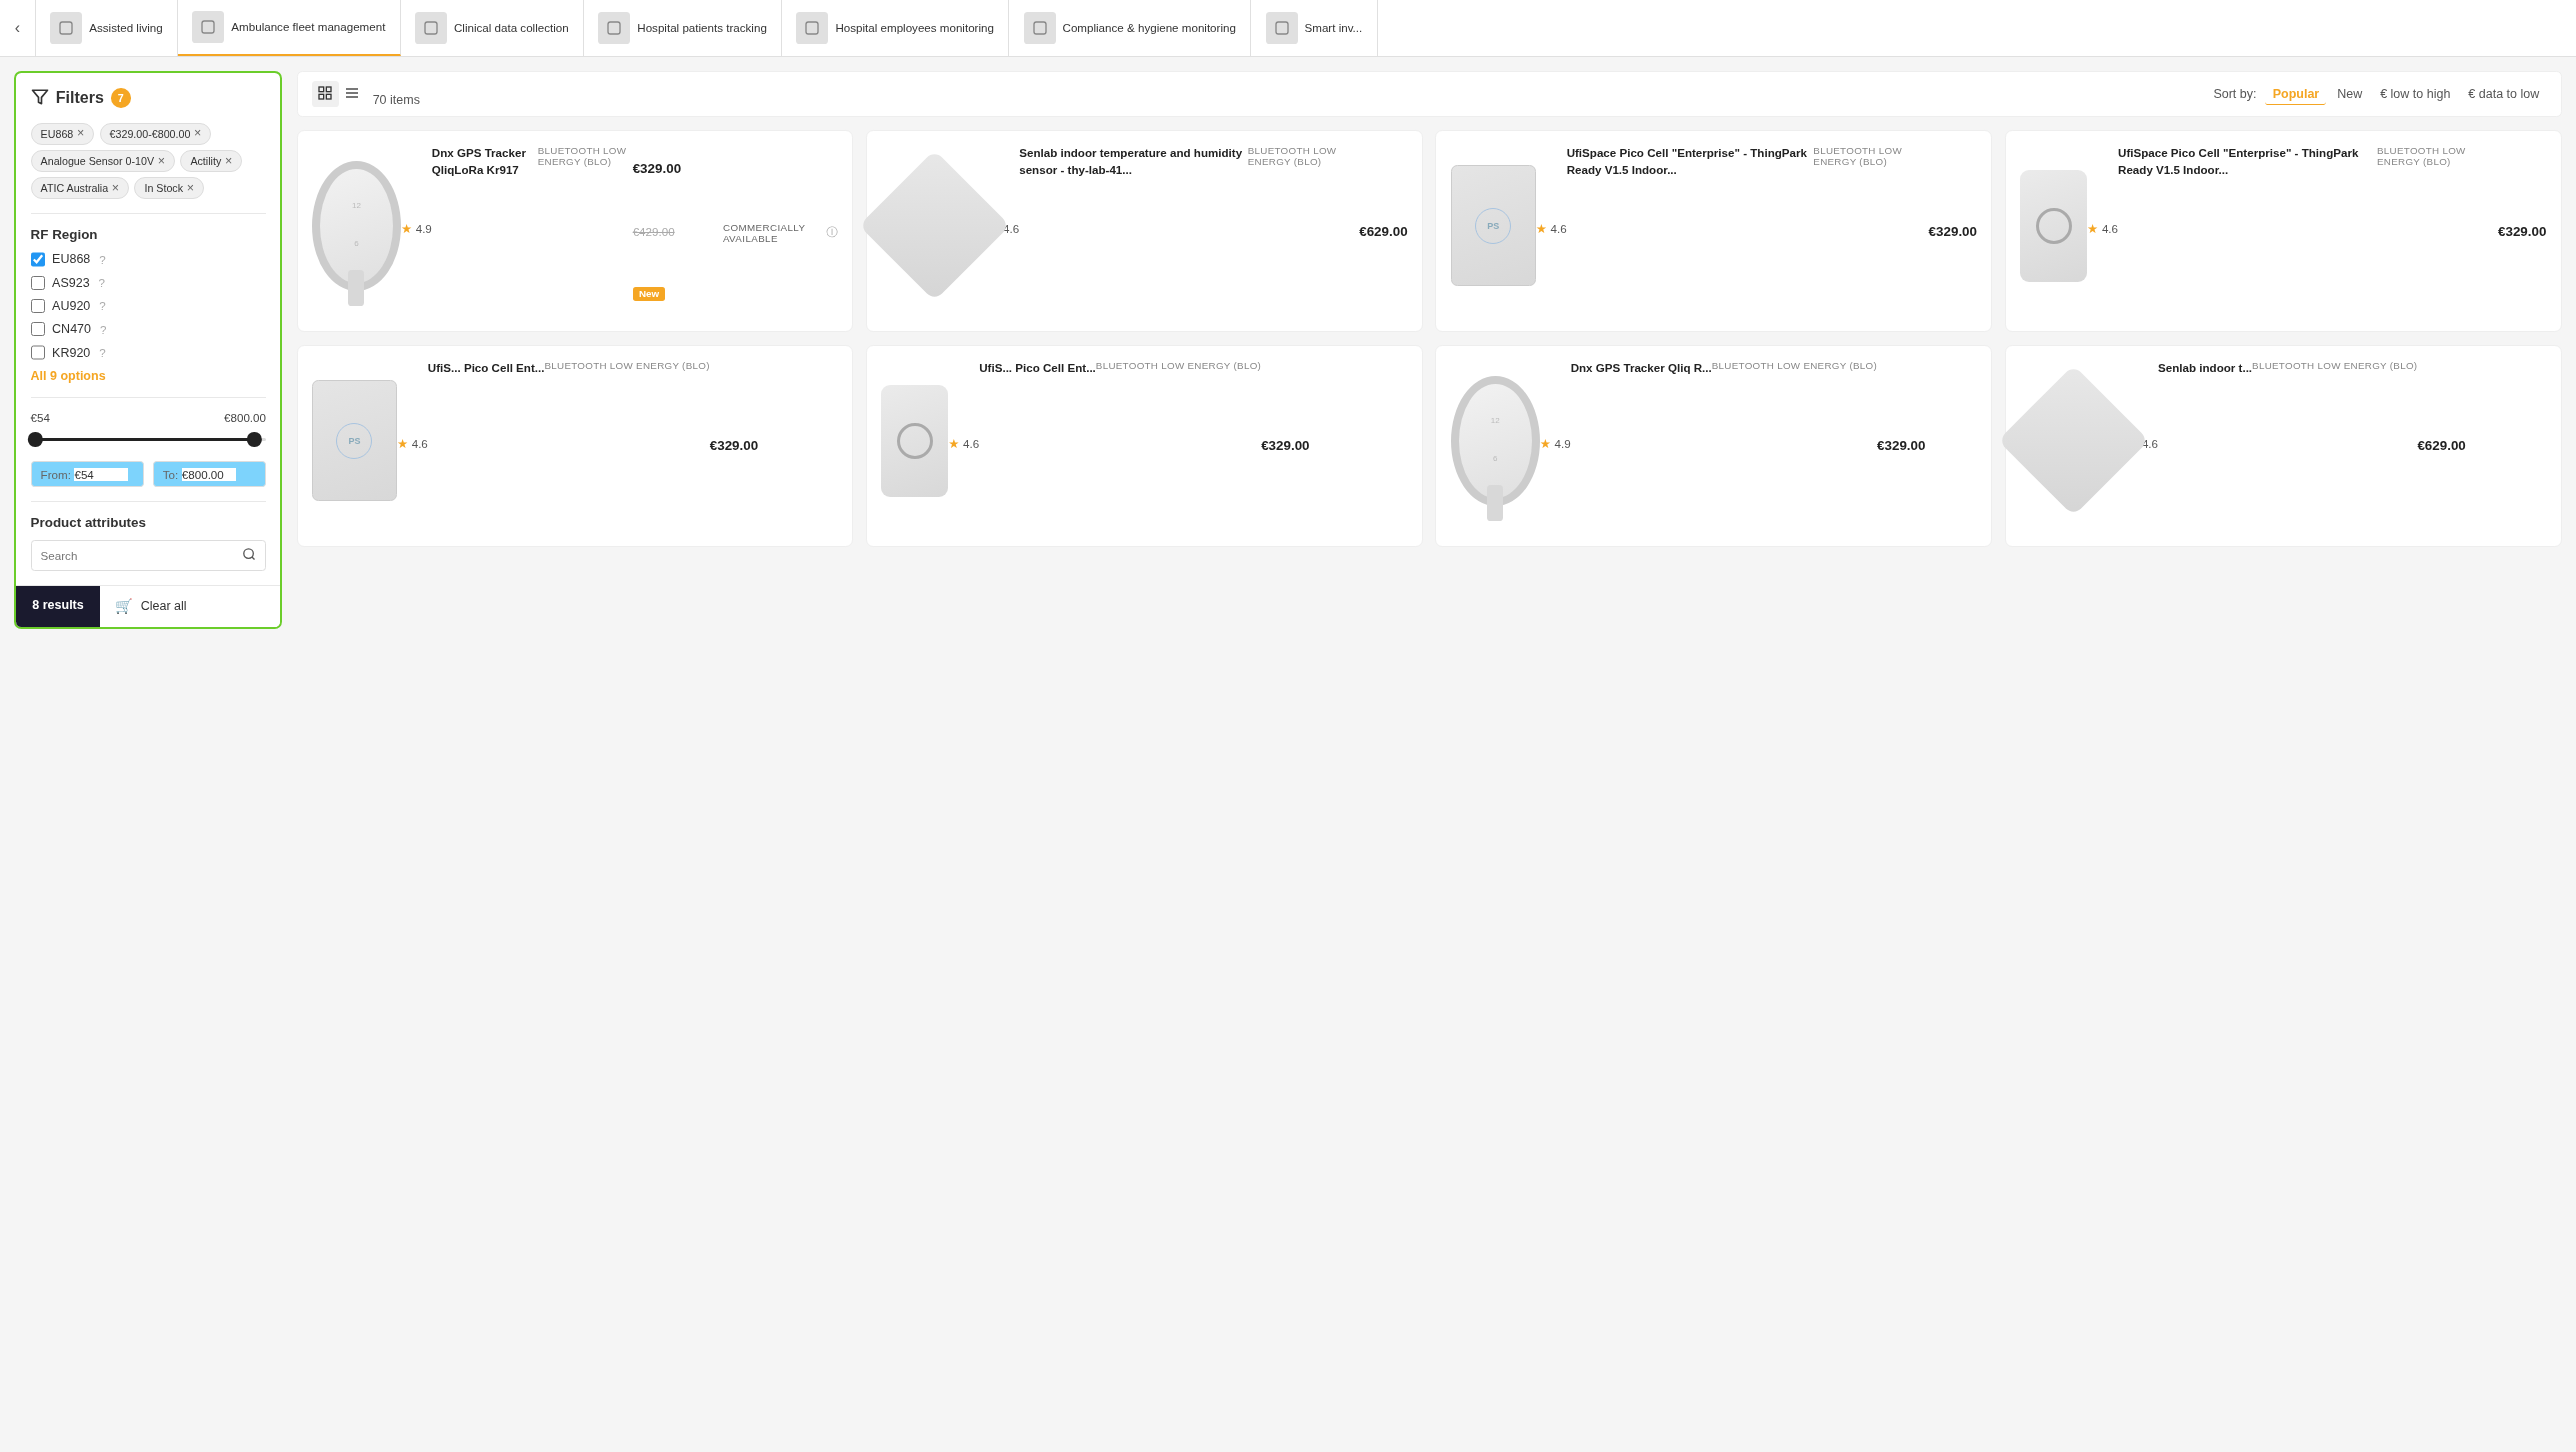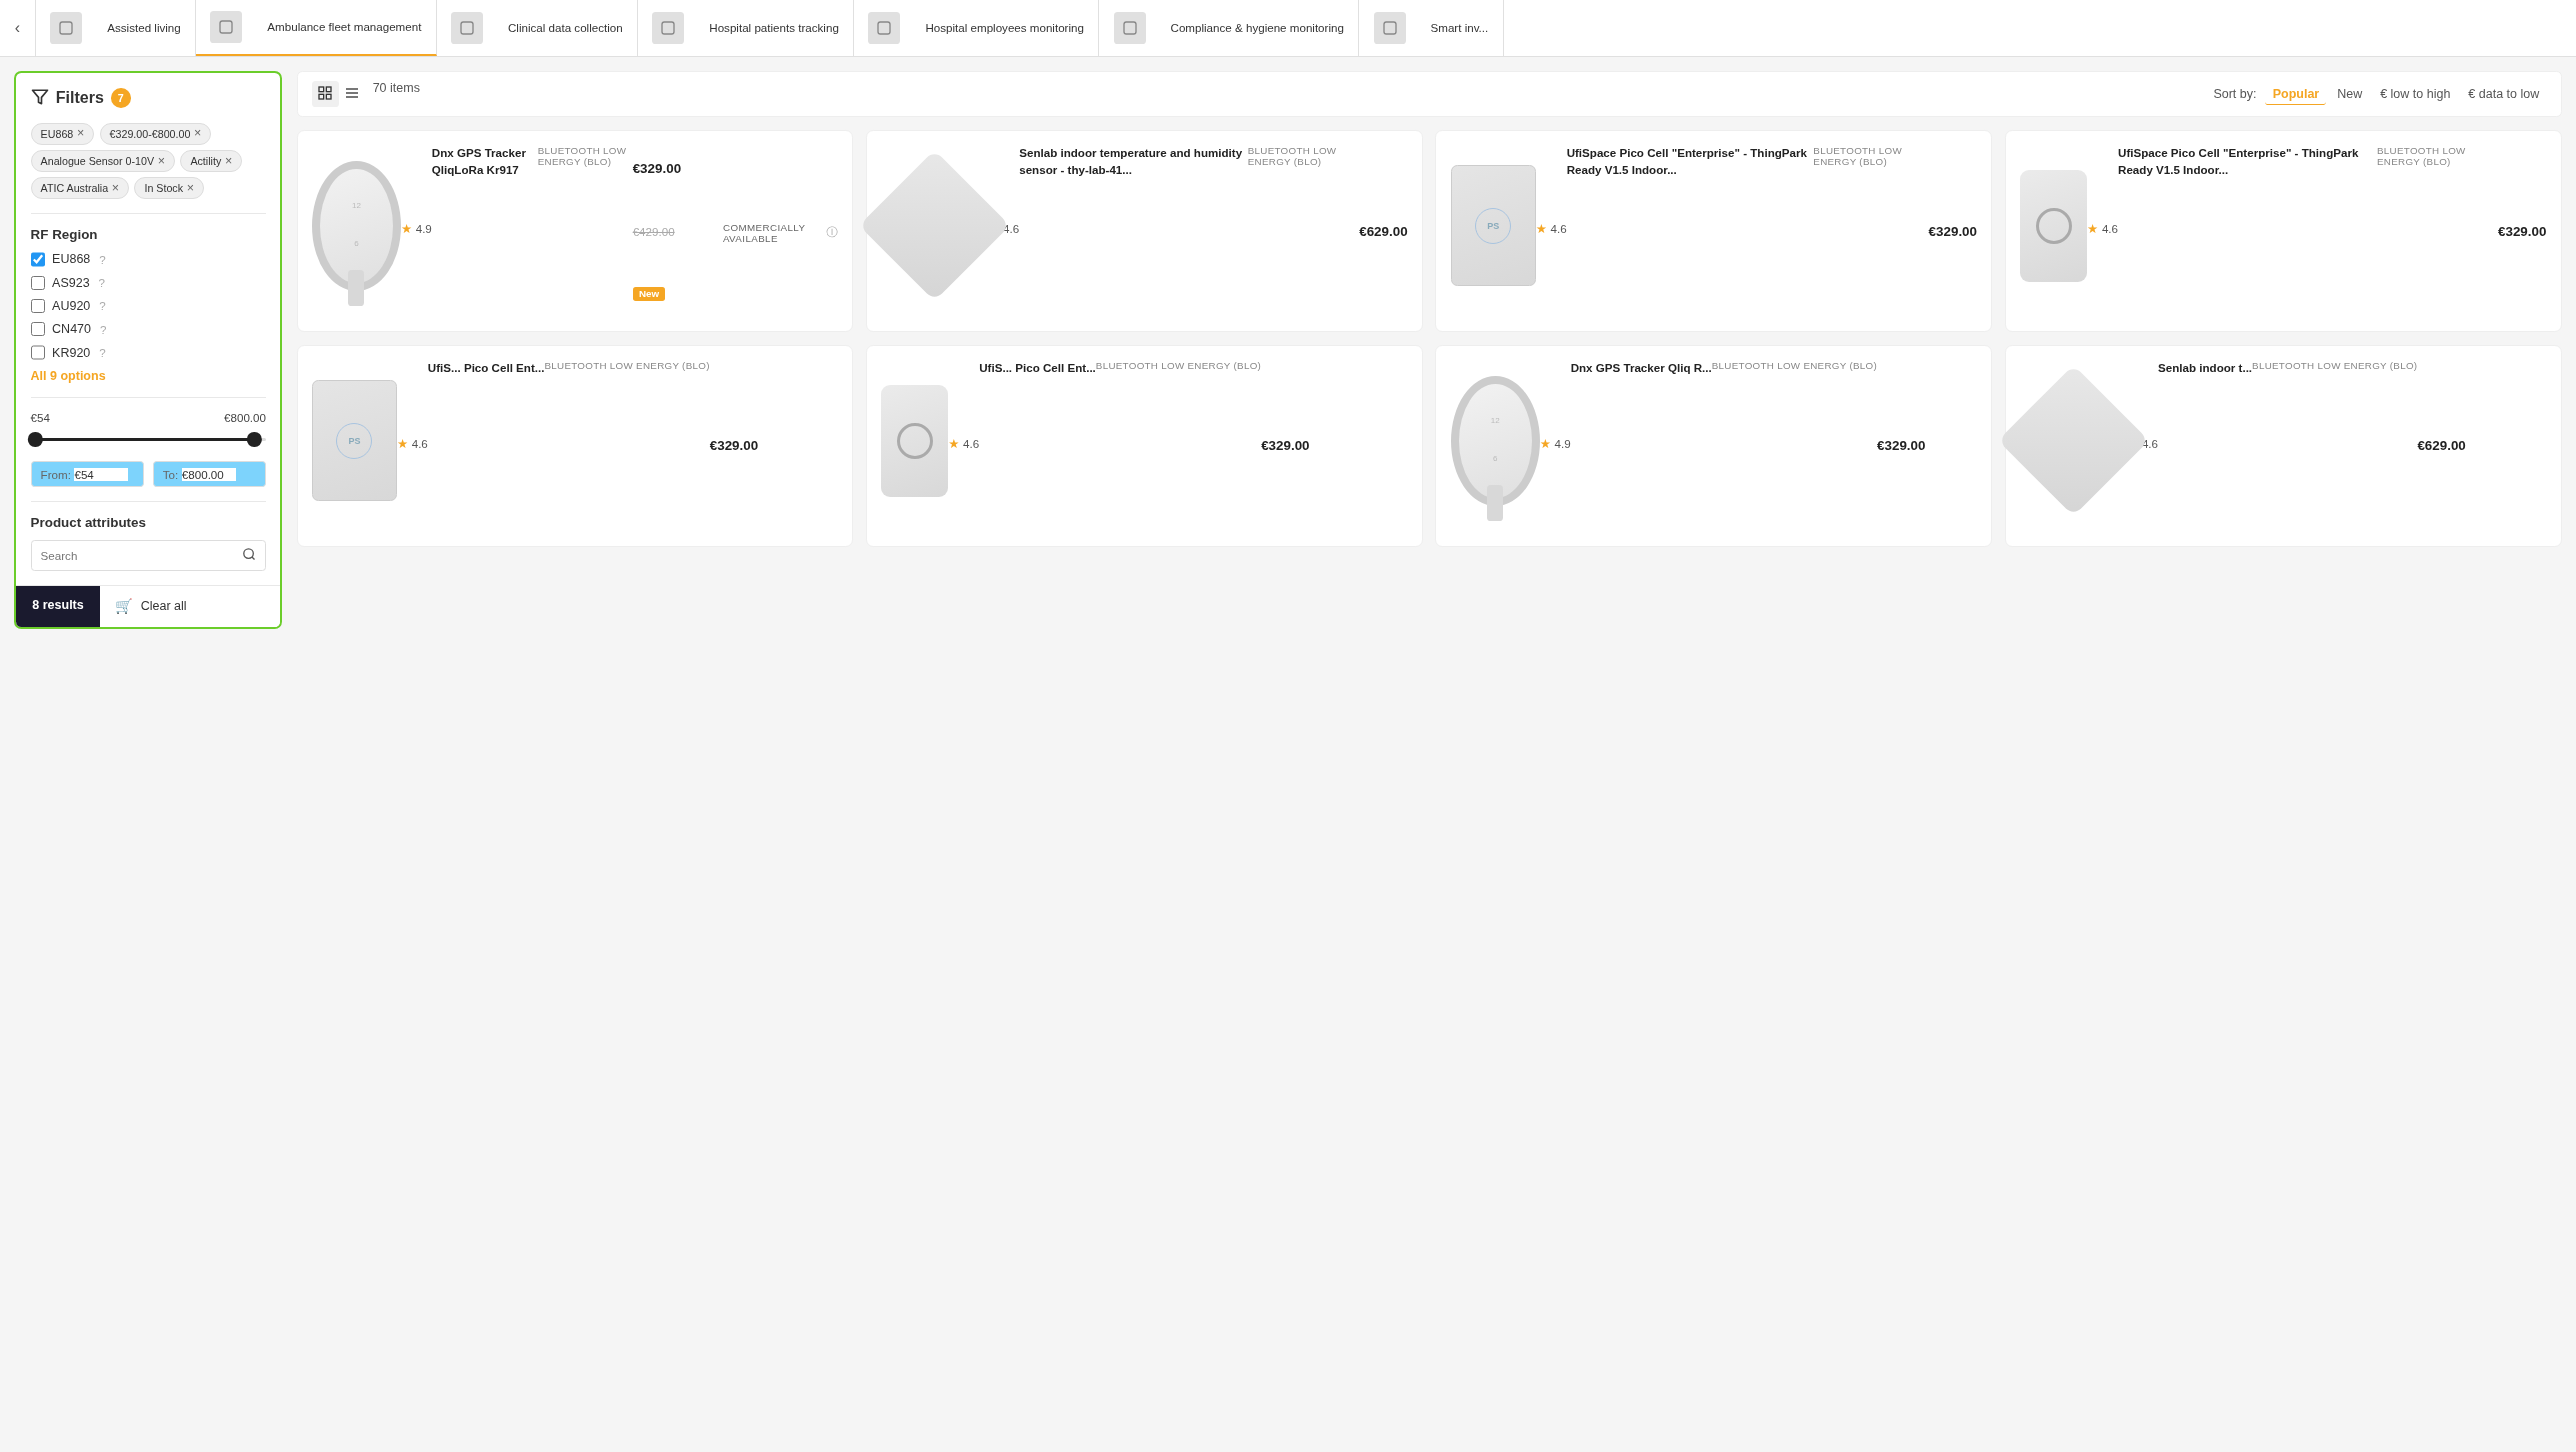--- a/index.html
+++ b/index.html
@@ -20,21 +20,21 @@
       border-right: 0.9px solid #e0e0e0;
       cursor: pointer; color: #555; font-size: 16px;
       background: #fff;
     }
     .nav-item {
       display: flex; align-items: center;
       padding: 0 14.3px;
       border-right: 0.9px solid #e0e0e0;
       cursor: pointer;
       white-space: nowrap;
-      gap: 25px;
+      gap: 7px;
       min-width: 0;
       flex-shrink: 0;
     }
     .nav-item.active {
       border-bottom: 2.7px solid #f5a623;
       background: #fff;
     }
     .nav-item-icon {
       width: 32px; height: 32px;
       background: #e0e0e0;
@@ -192,21 +192,21 @@
       padding: 14.3px 14.3px 14.3px 0;
     }
 
     
     .content-toolbar {
       display: flex; align-items: center; justify-content: space-between;
       background: #fff; padding: 9px 14.3px;
       border-radius: 5.4px; margin-bottom: 12.5px;
       border: 0.9px solid #eee;
     }
-    .toolbar-left { display: flex; align-items: flex-start; }
+    .toolbar-left { display: flex; align-items: flex-end; }
     .view-btn {
       background: none; border: none; cursor: pointer;
       padding: 3.6px 5.4px; border-radius: 3.6px; color: #555;
     }
     .view-btn.active { background: #f0f0f0; }
     .items-count { font-size: 12.5px; color: #555; margin-left: 7.2px; }
     .sort-area { display: flex; align-items: center; gap: 3.6px; font-size: 12.5px; }
     .sort-label { color: #555; margin-right: 5.4px; }
     .sort-opt {
       padding: 3.6px 7.2px; cursor: pointer; color: #555; border-radius: 3.6px;

